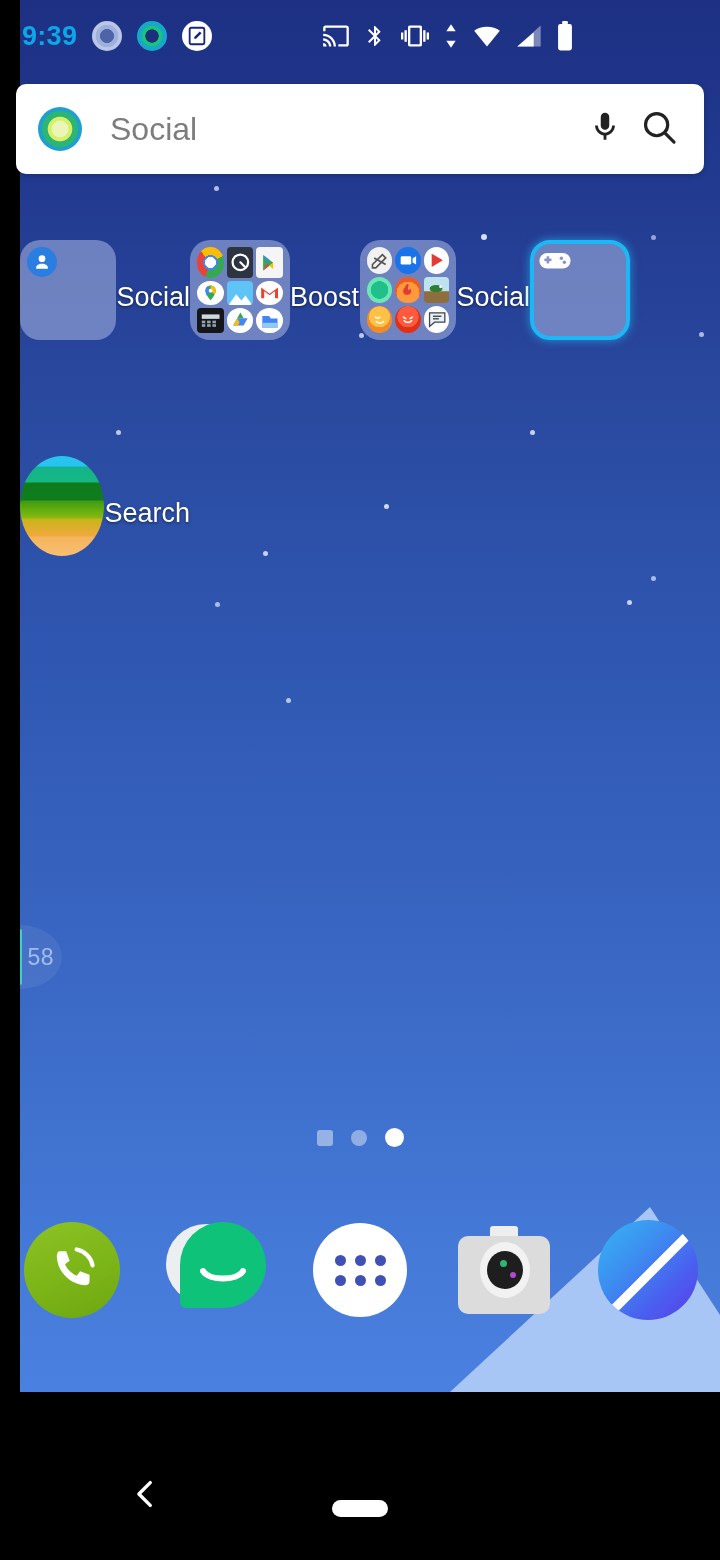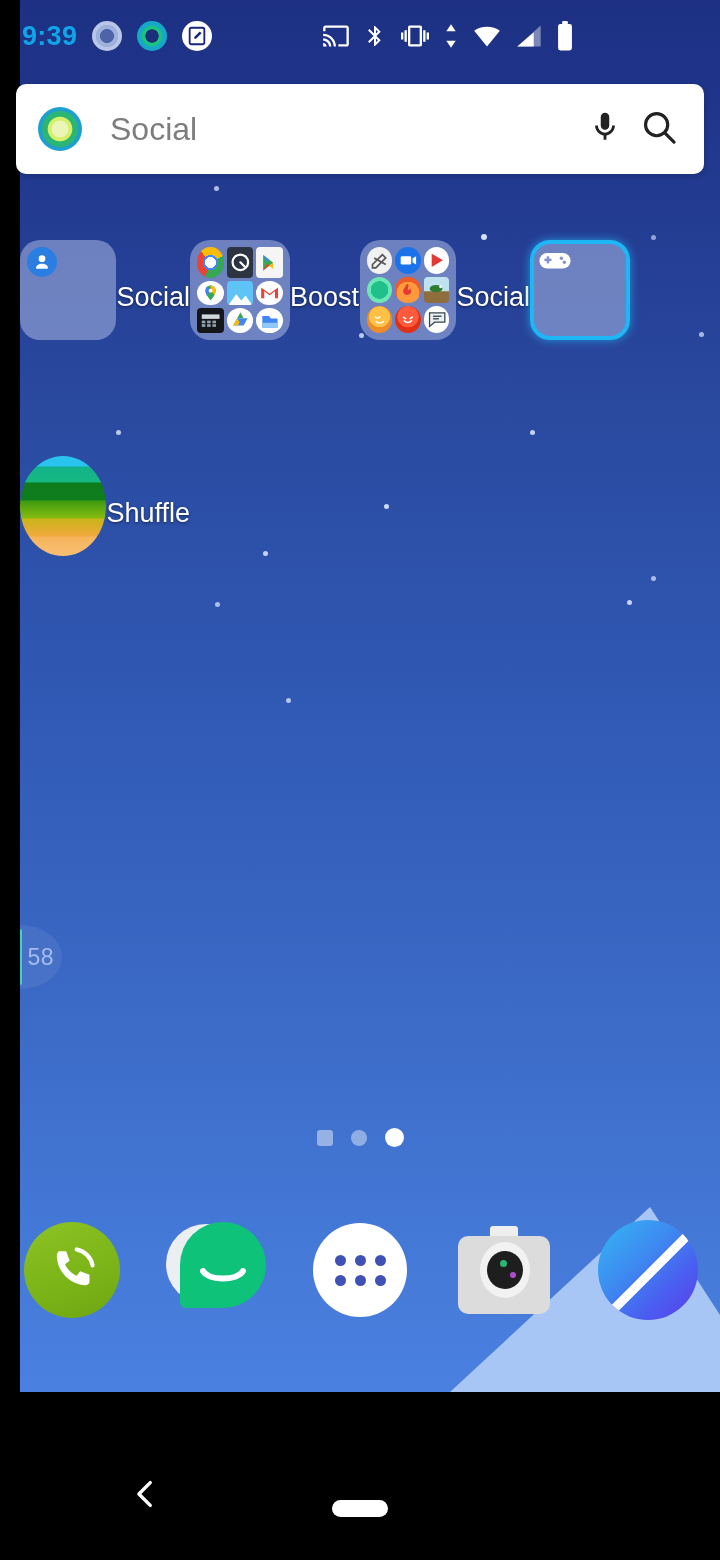--- a/index.html
+++ b/index.html
@@ -464,21 +464,21 @@
             </svg>
           </span>
         </div>
       </div>
 
     </div>
 
     <div class="row row1" style="margin-top:116px">
       <div class="cell">
         <div class="appicon"></div>
-        <div class="label">Shuffle</div>
+        <div class="label">Search</div>
       </div>
     </div>
 
   </div>
 
   <div id="pagedots">
     <span class="pd square"></span>
     <span class="pd dim"></span>
     <span class="pd active"></span>
   </div>

